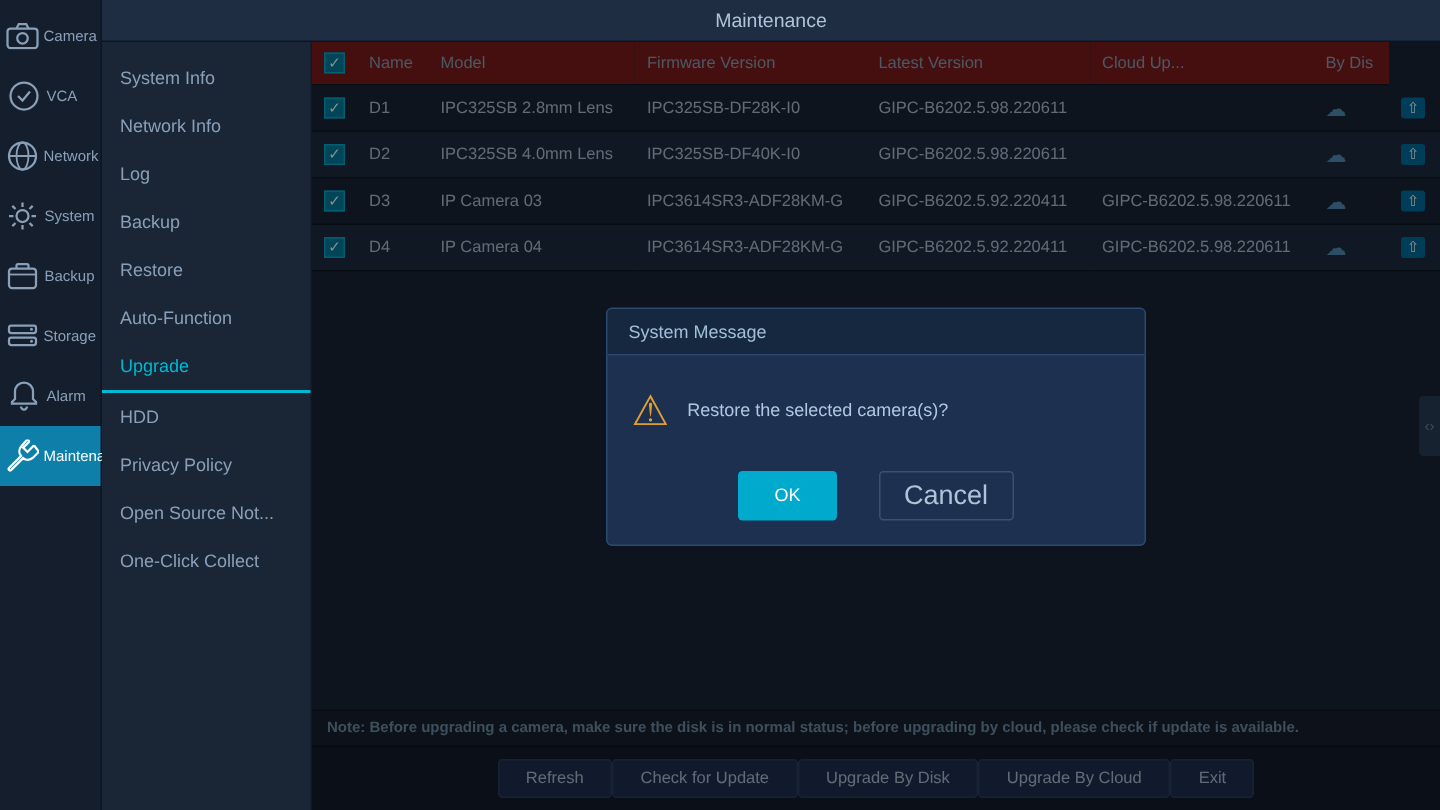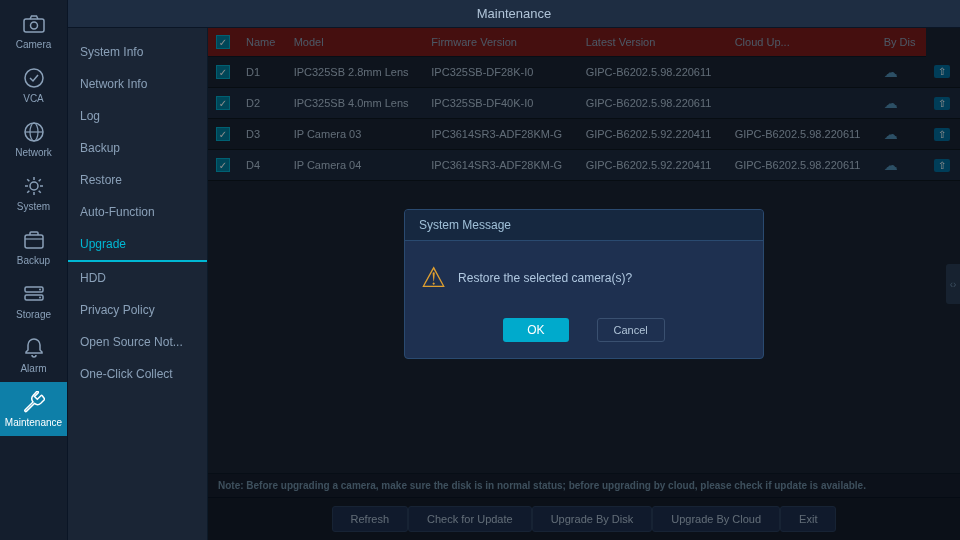--- a/index.html
+++ b/index.html
@@ -21,21 +21,21 @@
       display: flex;
       flex-direction: column;
       align-items: center;
       padding-top: 4px;
       flex-shrink: 0;
       border-right: 1px solid #0a1525;
     }
     .sidebar-item {
       width: 100%;
       display: flex;
-      flex-direction: column;
+      flex-direction: row;
       align-items: center;
       padding: 8px 4px;
       cursor: pointer;
       color: #8aa0b8;
       font-size: 10px;
       gap: 3px;
     }
     .sidebar-item.active {
       background: #0e7fa8;
       color: #fff;
@@ -279,21 +279,21 @@
       cursor: pointer;
       font-size: 12px;
     }
     .modal-btn-cancel {
       padding: 5px 16px;
       background: #1e3050;
       color: #b0c4d8;
       border: 1px solid #3a5070;
       border-radius: 3px;
       cursor: pointer;
-      font-size: 11px;
+      font-size: 18px;
     }
   </style>
 </head>
 <body>
 
 <div class="sidebar">
   <div class="sidebar-item">
     <div class="sidebar-icon">
       <svg width="22" height="18" viewBox="0 0 22 18">
           <rect x="1" y="4" width="20" height="13" rx="2" fill="none" stroke="currentColor" stroke-width="1.5"></rect>

